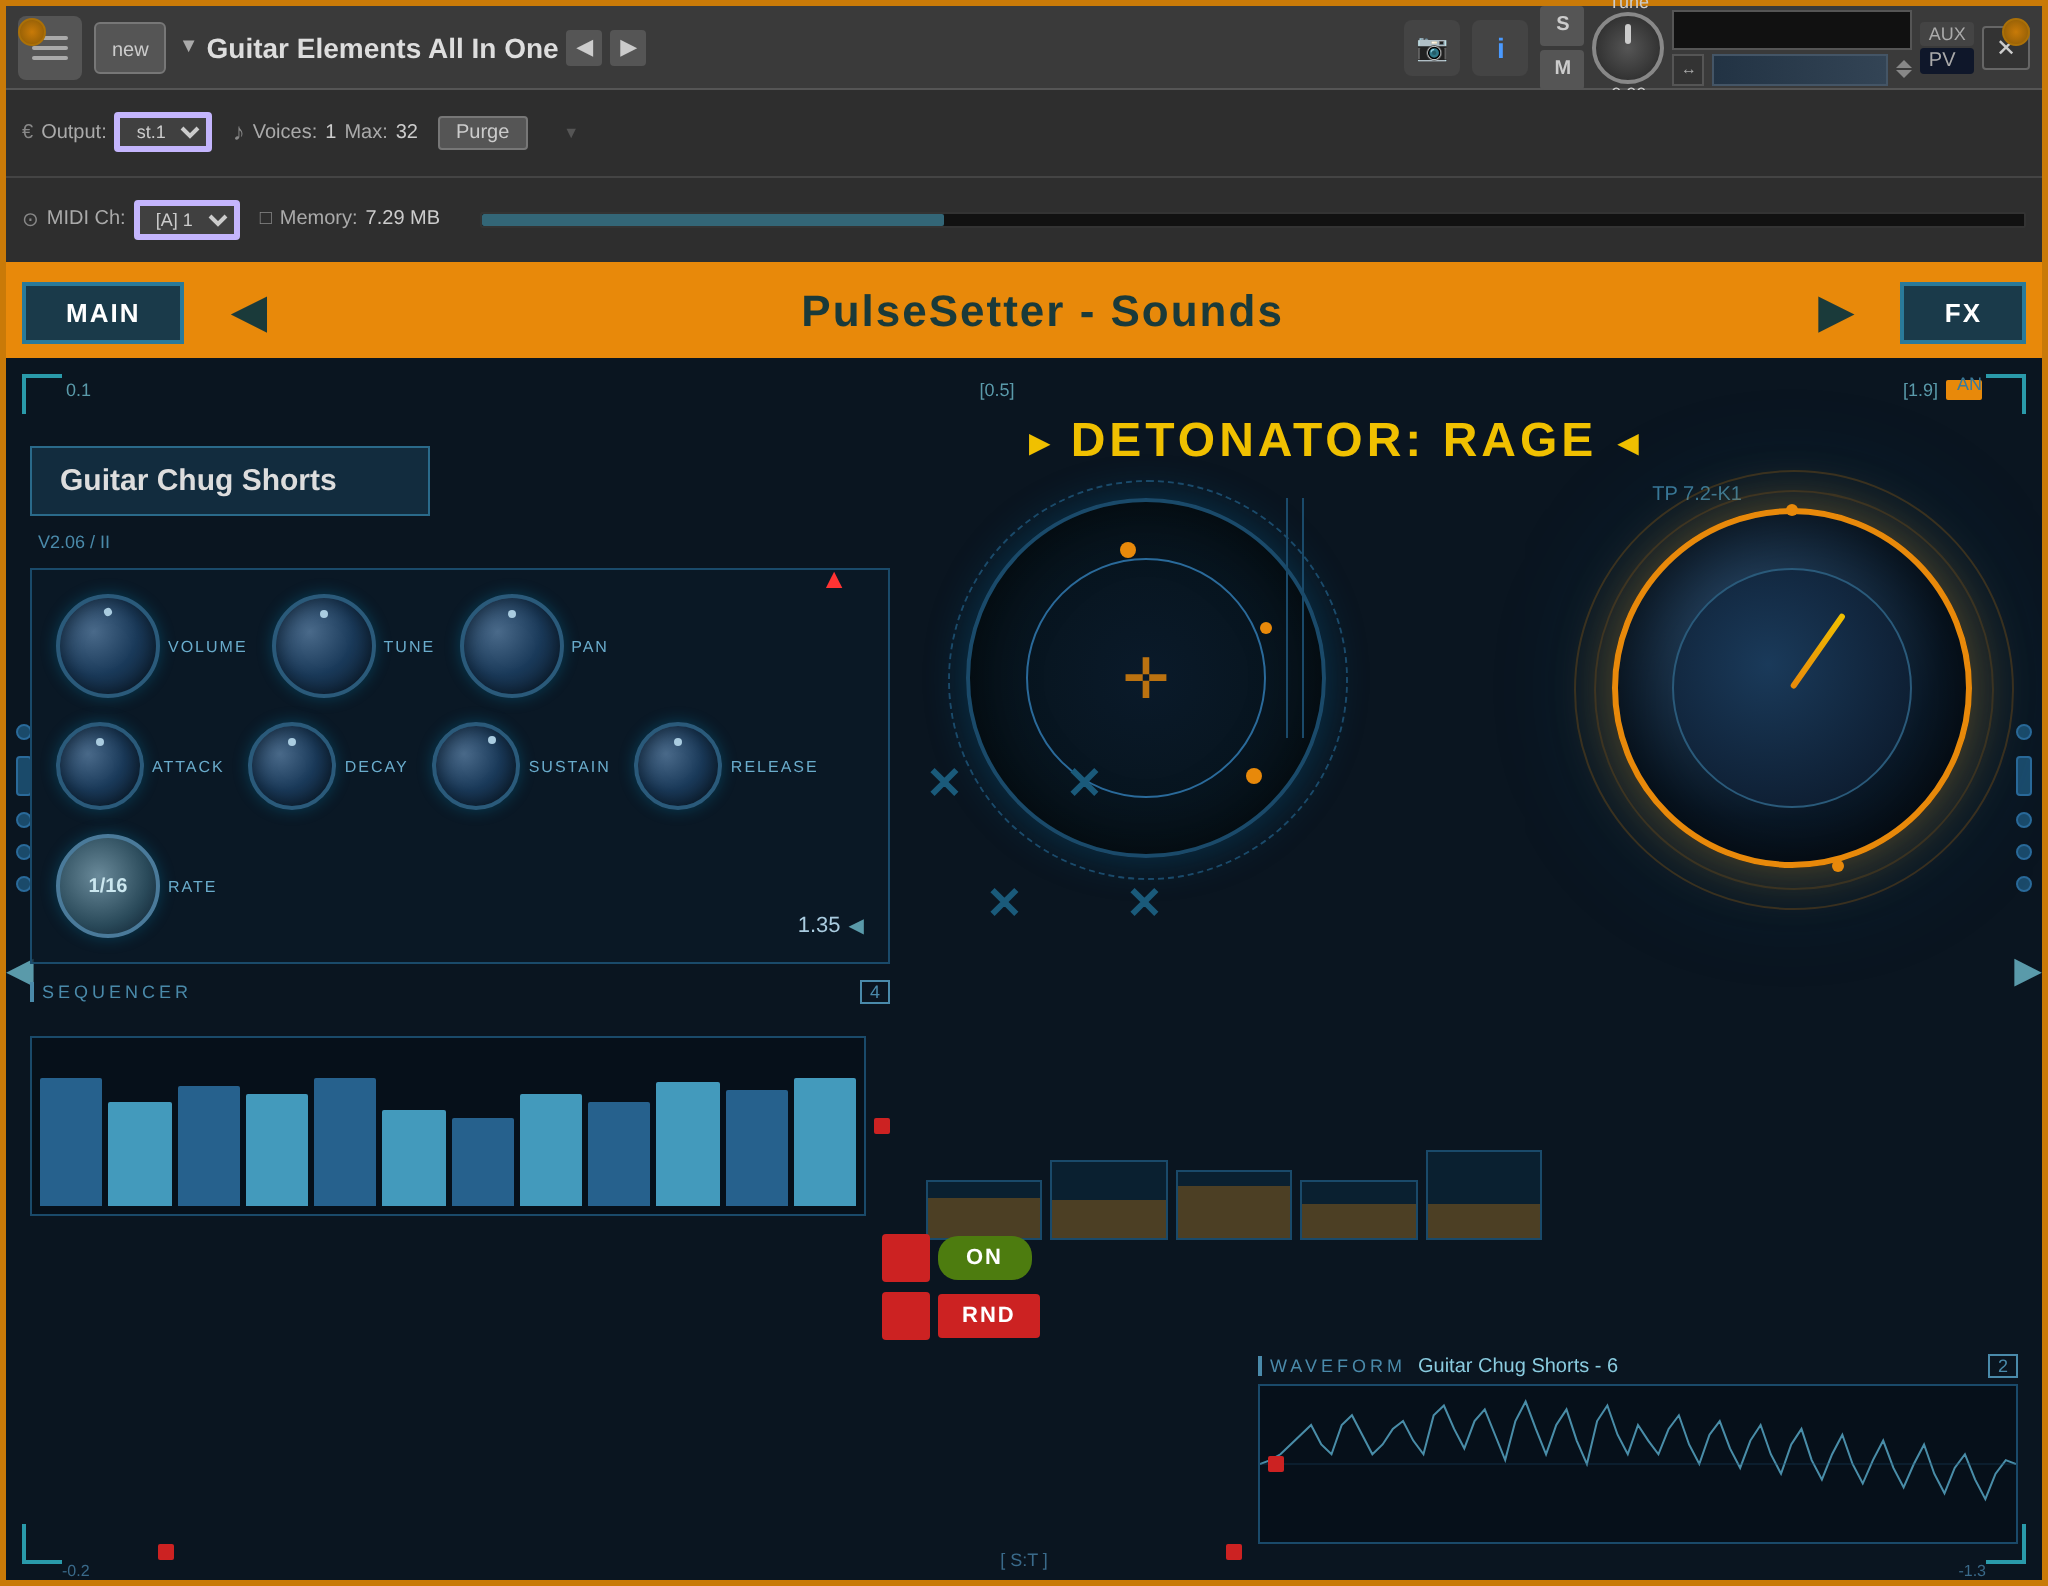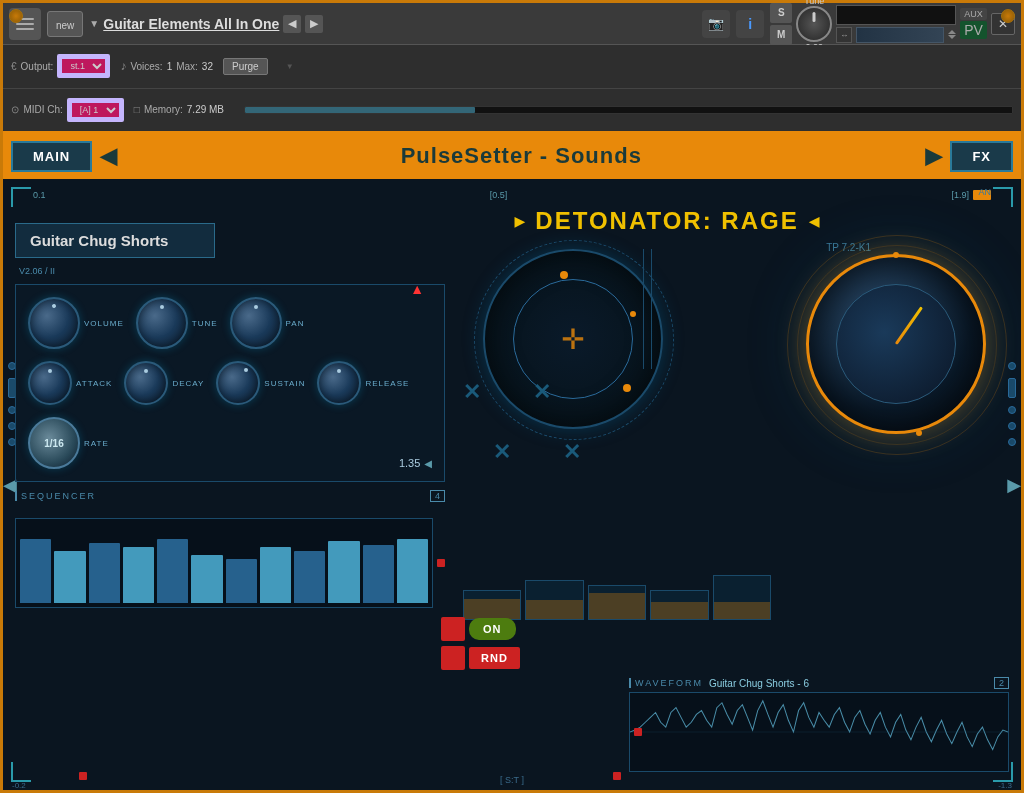--- a/index.html
+++ b/index.html
@@ -62,21 +62,20 @@
 
     .triangle-down {
       color: #aaa;
       font-size: 10px;
     }
 
     .instrument-title {
       color: #ddd;
       font-size: 14px;
       font-weight: bold;
-      text-decoration: underline;
     }
 
     .nav-arrow {
       width: 18px;
       height: 18px;
       background: #555;
       display: flex;
       align-items: center;
       justify-content: center;
       color: #ccc;
@@ -175,22 +174,22 @@
     .aux-label {
       color: #aaa;
       font-size: 9px;
       background: #444;
       padding: 1px 4px;
       border-radius: 2px;
     }
 
     .pv-label {
       color: #aaa;
-      font-size: 14px;
-      background: #14532d;
+      font-size: 10px;
+      background: #0f172a;
       padding: 1px 4px;
       border-radius: 2px;
     }
 
     .top-row2 {
       display: flex;
       align-items: center;
       height: 44px;
       padding: 0 8px;
       gap: 10px;
@@ -207,22 +206,22 @@
       color: #aaa;
       font-size: 10px;
     }
 
     .row2-value {
       color: #ccc;
       font-size: 10px;
     }
 
     .dropdown-small {
-      background: #be185d;
-      border: 5px solid #c4b5fd;
+      background: #404040;
+      border: 3px solid #c4b5fd;
       color: #ccc;
       font-size: 9px;
       padding: 1px 4px;
       border-radius: 2px;
       cursor: pointer;
     }
 
     .purge-btn {
       background: #555;
       border: 1px solid #777;
@@ -233,21 +232,21 @@
       cursor: pointer;
     }
 
     
     .nav-row {
       height: 46px;
       background: #e8890a;
       display: flex;
       align-items: center;
       padding: 0 8px;
-      gap: 8px;
+      gap: 24px;
     }
 
     .main-btn {
       background: #1a3a4a;
       border: 2px solid #2a7a9a;
       color: #fff;
       font-size: 13px;
       font-weight: bold;
       padding: 6px 20px;
       cursor: pointer;
@@ -699,21 +698,21 @@
     }
 
     
     .bottom-labels {
       position: absolute;
       bottom: 0;
       left: 0;
       right: 0;
       display: flex;
       justify-content: space-between;
-      padding: 0 9px;
+      padding: 0 28px;
       margin-top: 19px;
     }
 
     .bottom-label {
       color: #3a6a8a;
       font-size: 8px;
     }
 
     
     .frame-bolt {

